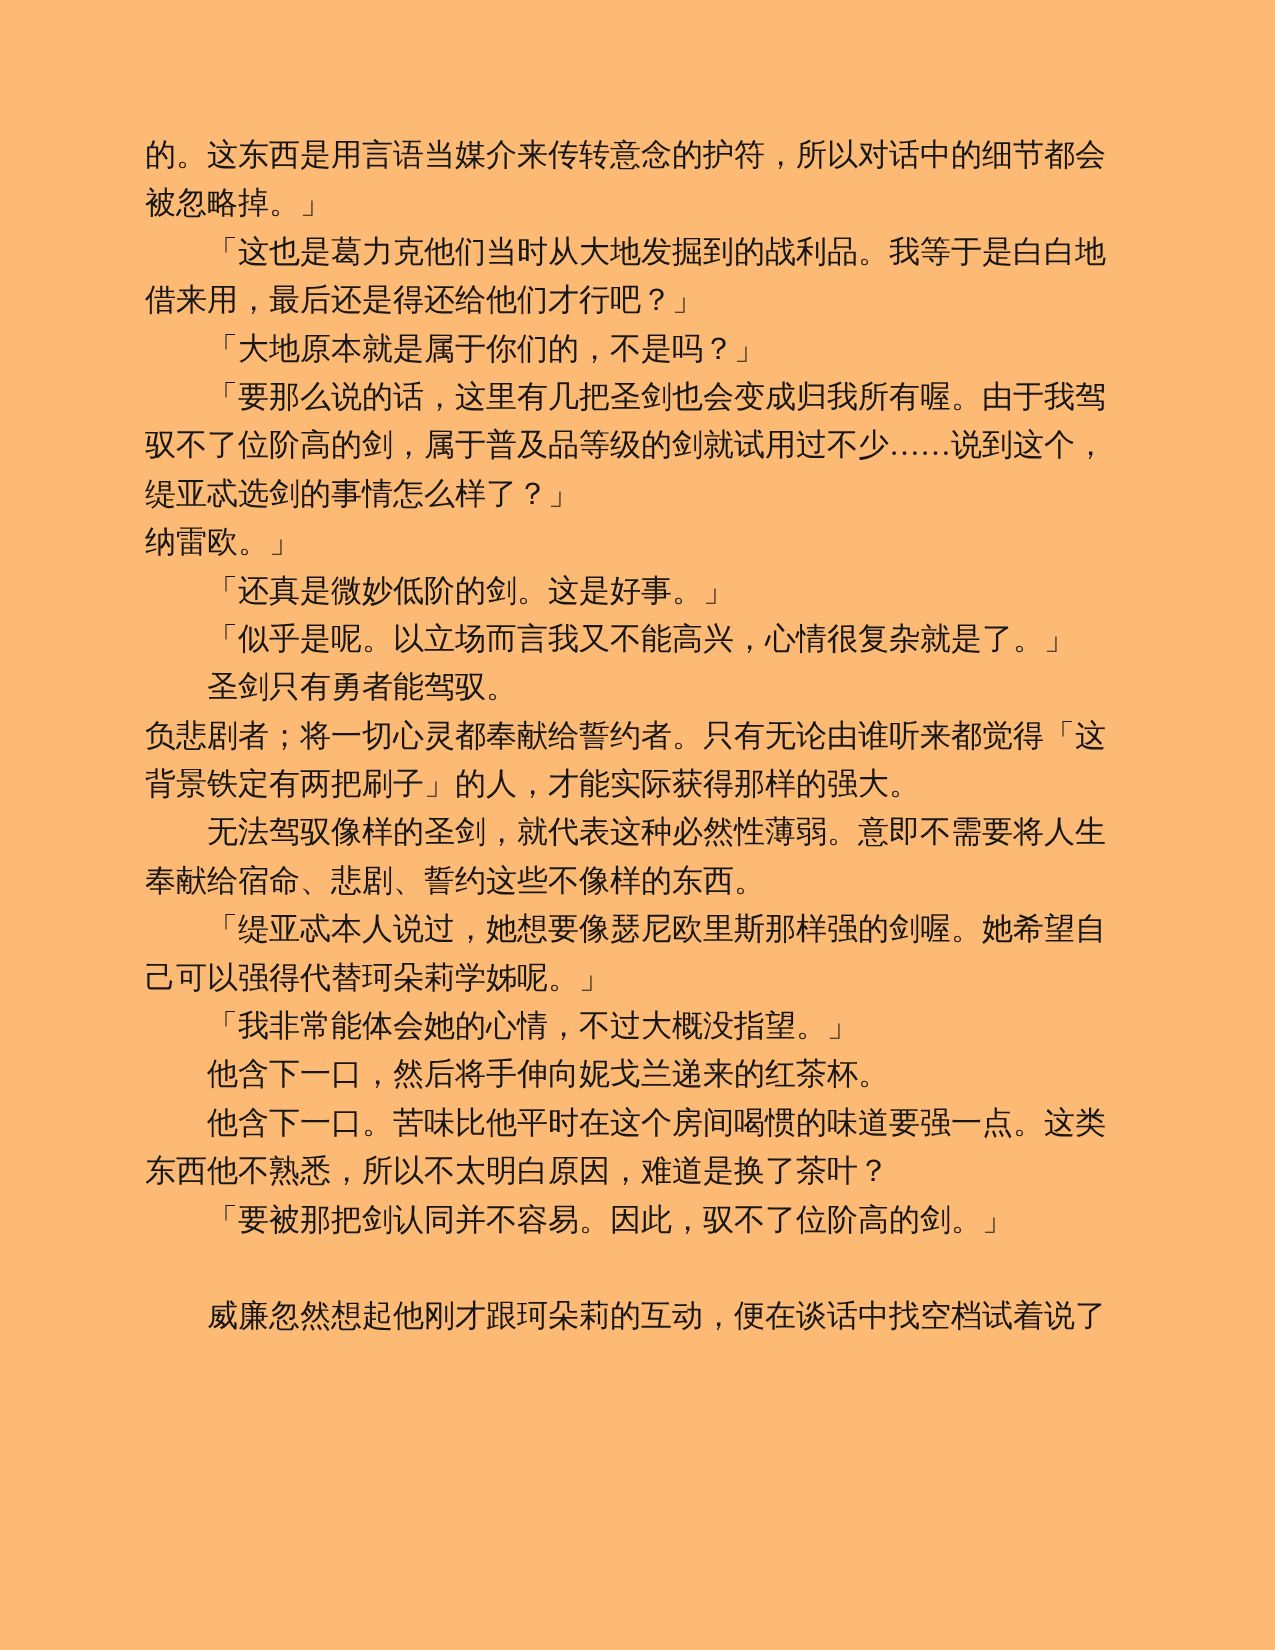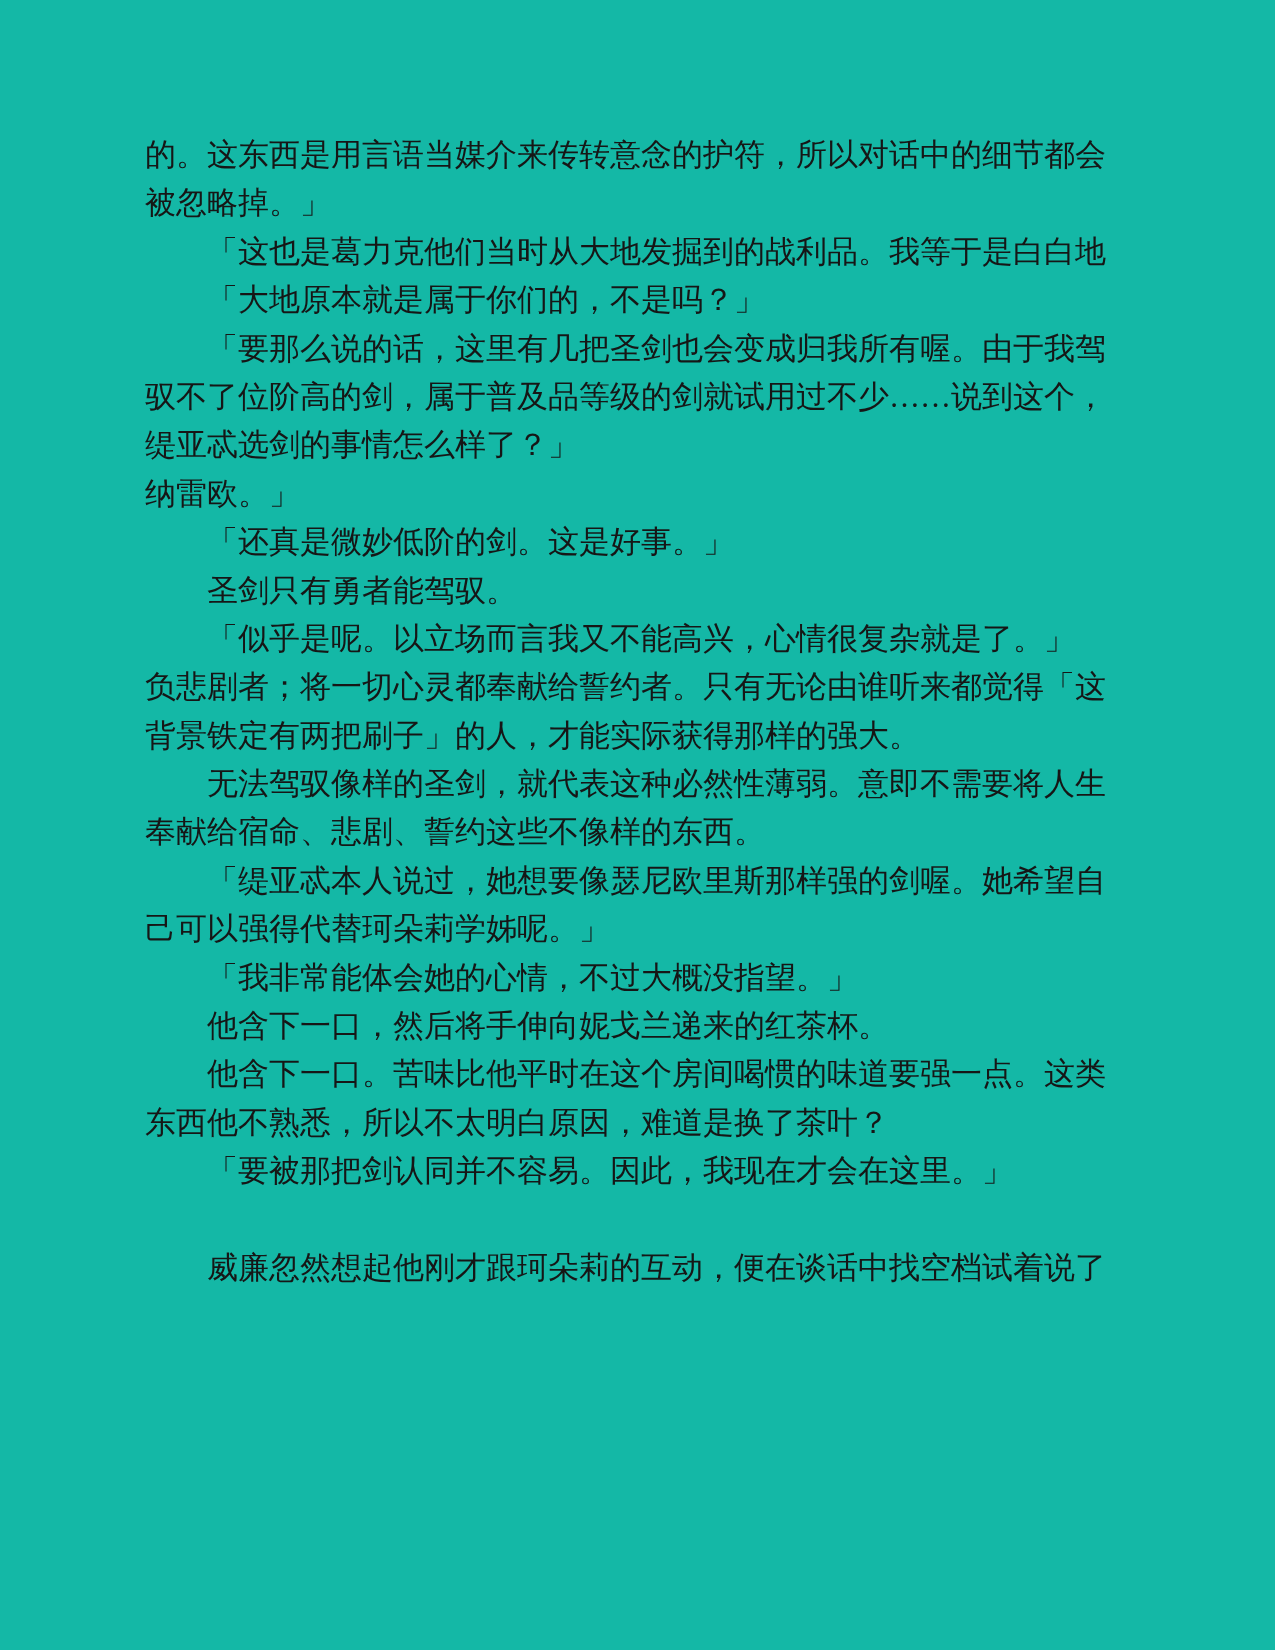--- a/index.html
+++ b/index.html
@@ -10,21 +10,21 @@
       width: 1275px;
       height: 1650px;
       background: #ffffff;
       position: relative;
       overflow: hidden;
       font-family: "Liberation Serif", "DejaVu Serif", serif;
     }
     .page {
       position: absolute;
       inset: 0;
-      background: #14b8a6;
+      background: #fdba74;
       text-decoration: underline;
     }
     .text-column {
       position: absolute;
       left: 145px;
       top: 131px;
       width: 960px;
     }
     .text-line {
       height: 48.4px;
@@ -43,35 +43,36 @@
     }
   </style>
 </head>
 <body style="background: rgb(255, 255, 255);">
 
 <div class="page">
   <div class="text-column" style="color: rgb(22, 22, 22);">
       <div class="text-line">的。这东西是用言语当媒介来传转意念的护符，所以对话中的细节都会</div>
       <div class="text-line">被忽略掉。」</div>
       <div class="text-line indent">「这也是葛力克他们当时从大地发掘到的战利品。我等于是白白地</div>
+      <div class="text-line">借来用，最后还是得还给他们才行吧？」</div>
       <div class="text-line indent">「大地原本就是属于你们的，不是吗？」</div>
       <div class="text-line indent">「要那么说的话，这里有几把圣剑也会变成归我所有喔。由于我驾</div>
       <div class="text-line">驭不了位阶高的剑，属于普及品等级的剑就试用过不少……说到这个，</div>
       <div class="text-line">缇亚忒选剑的事情怎么样了？」</div>
       <div class="text-line">纳雷欧。」</div>
       <div class="text-line indent">「还真是微妙低阶的剑。这是好事。」</div>
+      <div class="text-line indent">「似乎是呢。以立场而言我又不能高兴，心情很复杂就是了。」</div>
       <div class="text-line indent">圣剑只有勇者能驾驭。</div>
-      <div class="text-line indent">「似乎是呢。以立场而言我又不能高兴，心情很复杂就是了。」</div>
       <div class="text-line">负悲剧者；将一切心灵都奉献给誓约者。只有无论由谁听来都觉得「这</div>
       <div class="text-line">背景铁定有两把刷子」的人，才能实际获得那样的强大。</div>
       <div class="text-line indent">无法驾驭像样的圣剑，就代表这种必然性薄弱。意即不需要将人生</div>
       <div class="text-line">奉献给宿命、悲剧、誓约这些不像样的东西。</div>
       <div class="text-line indent">「缇亚忒本人说过，她想要像瑟尼欧里斯那样强的剑喔。她希望自</div>
       <div class="text-line">己可以强得代替珂朵莉学姊呢。」</div>
       <div class="text-line indent">「我非常能体会她的心情，不过大概没指望。」</div>
       <div class="text-line indent">他含下一口，然后将手伸向妮戈兰递来的红茶杯。</div>
       <div class="text-line indent">他含下一口。苦味比他平时在这个房间喝惯的味道要强一点。这类</div>
       <div class="text-line">东西他不熟悉，所以不太明白原因，难道是换了茶叶？</div>
-      <div class="text-line indent">「要被那把剑认同并不容易。因此，我现在才会在这里。」</div>
+      <div class="text-line indent">「要被那把剑认同并不容易。因此，驭不了位阶高的剑。」</div>
       <div class="text-line blank"></div>
       <div class="text-line indent">威廉忽然想起他刚才跟珂朵莉的互动，便在谈话中找空档试着说了</div>
     </div>
 </div>
 
 </body></html>

